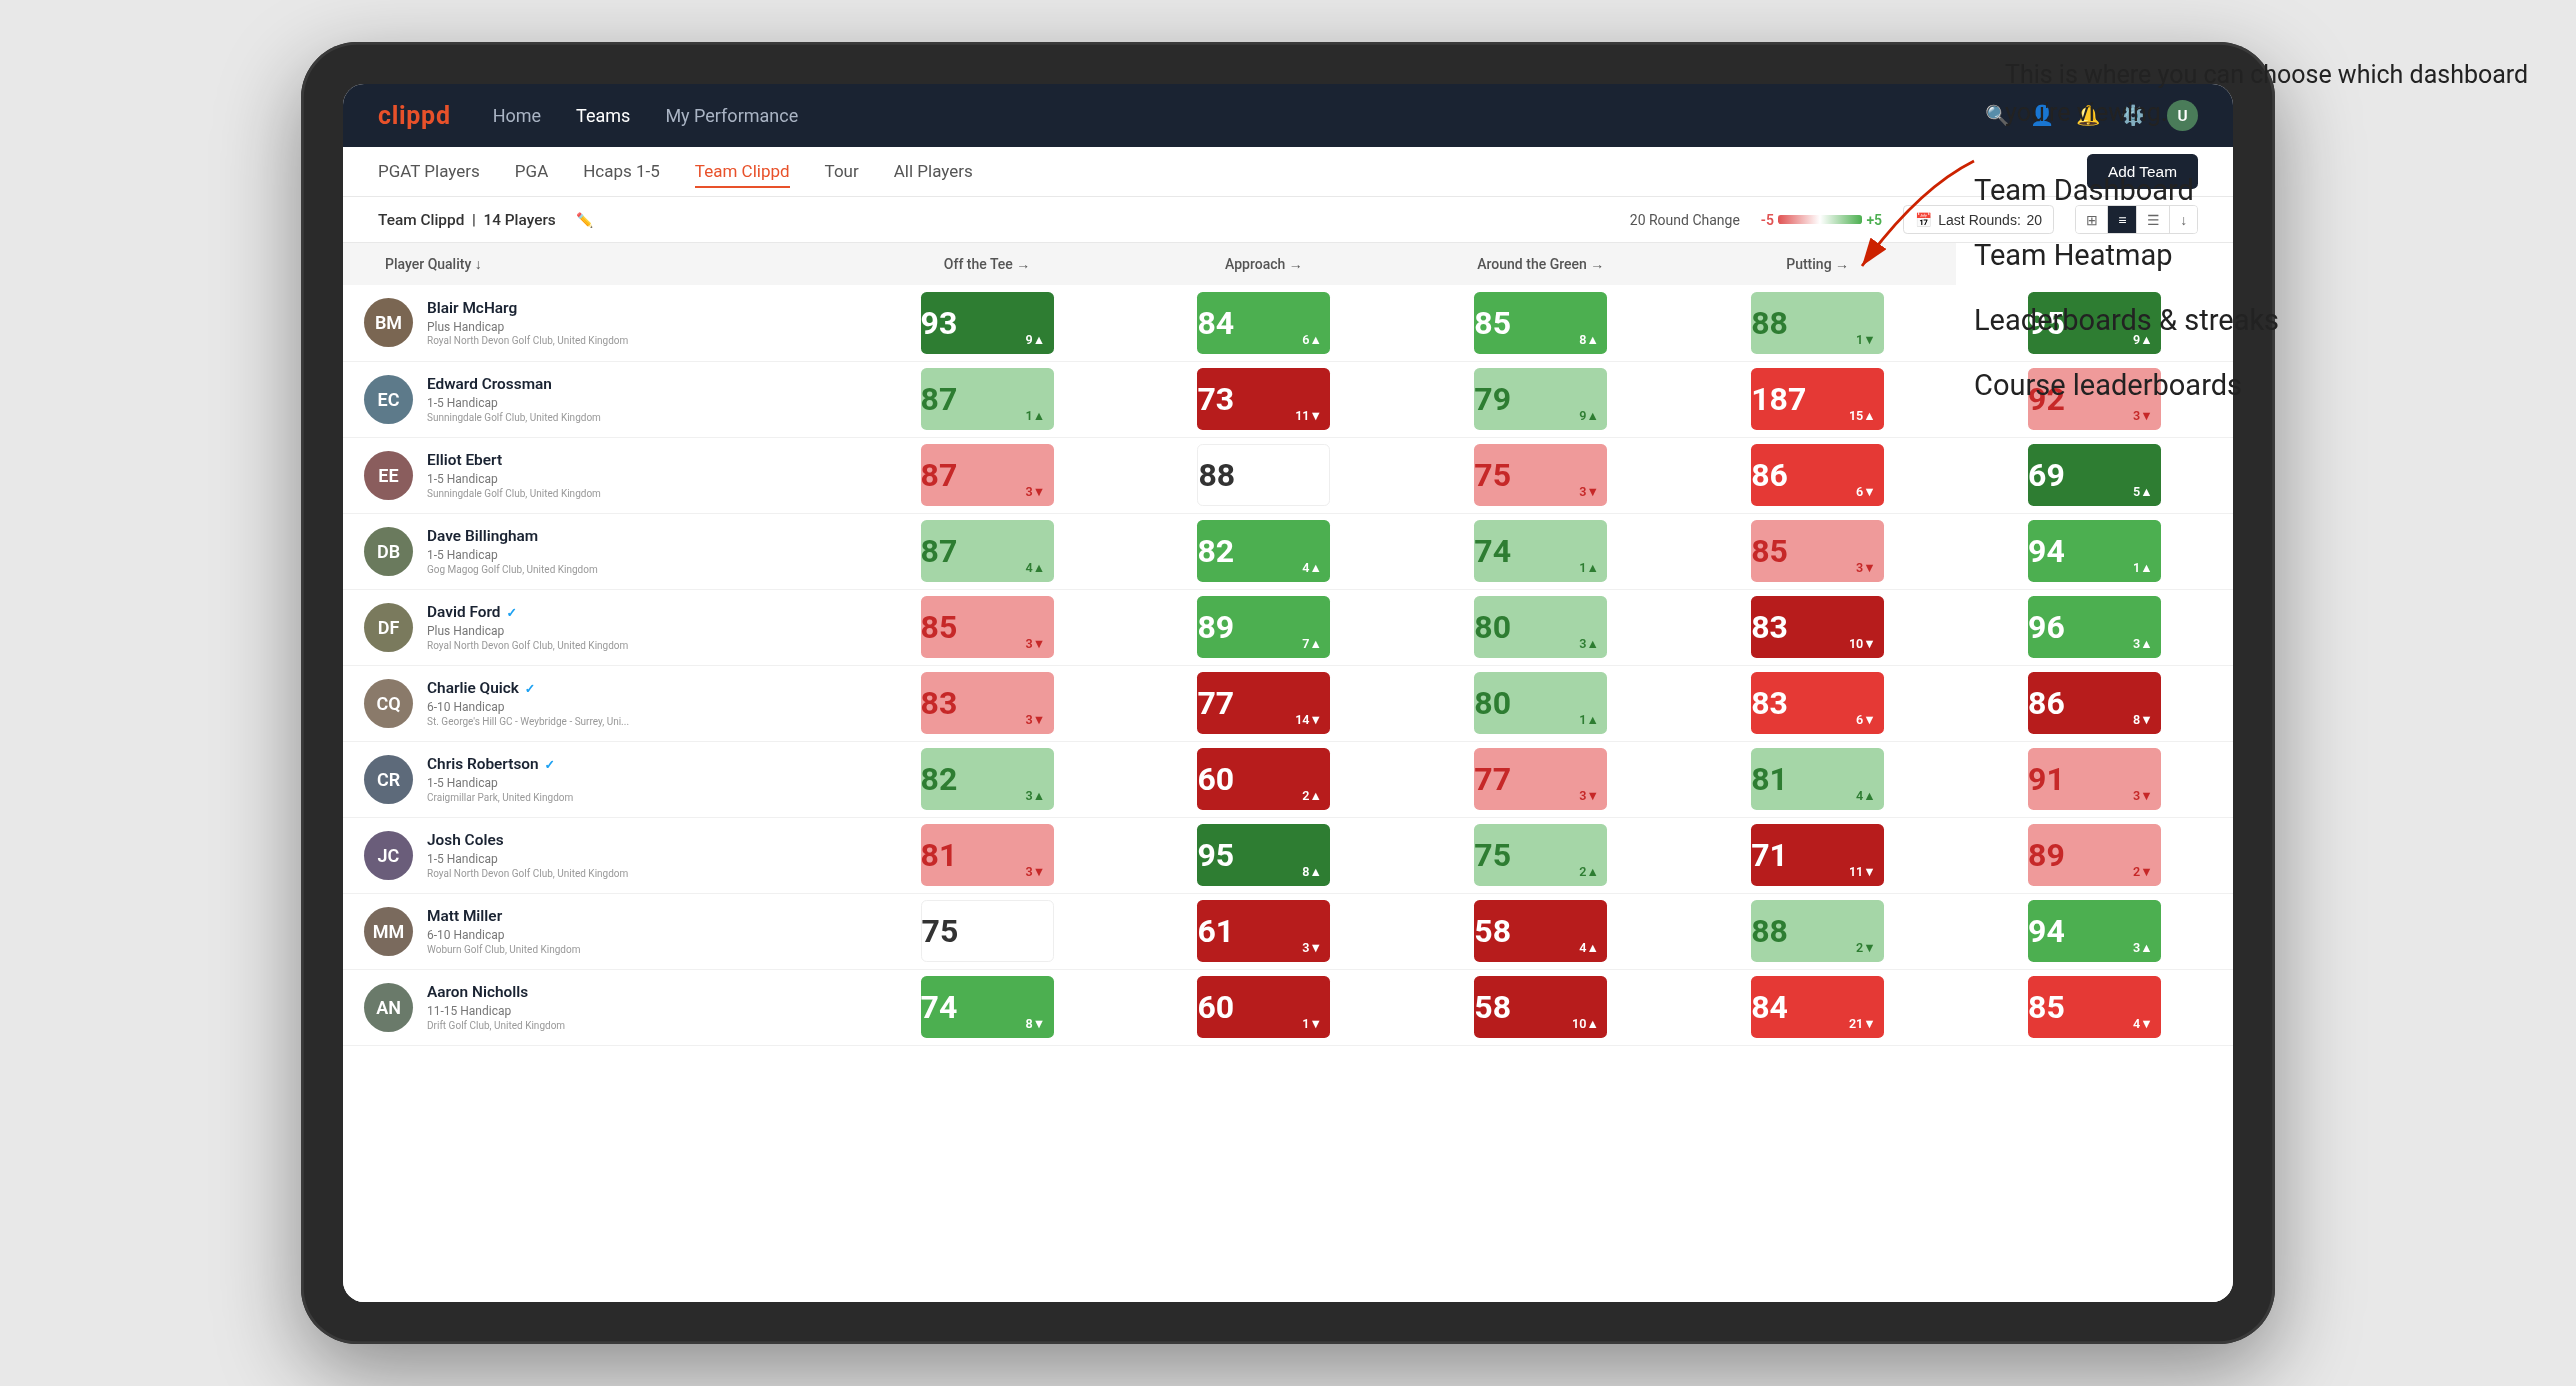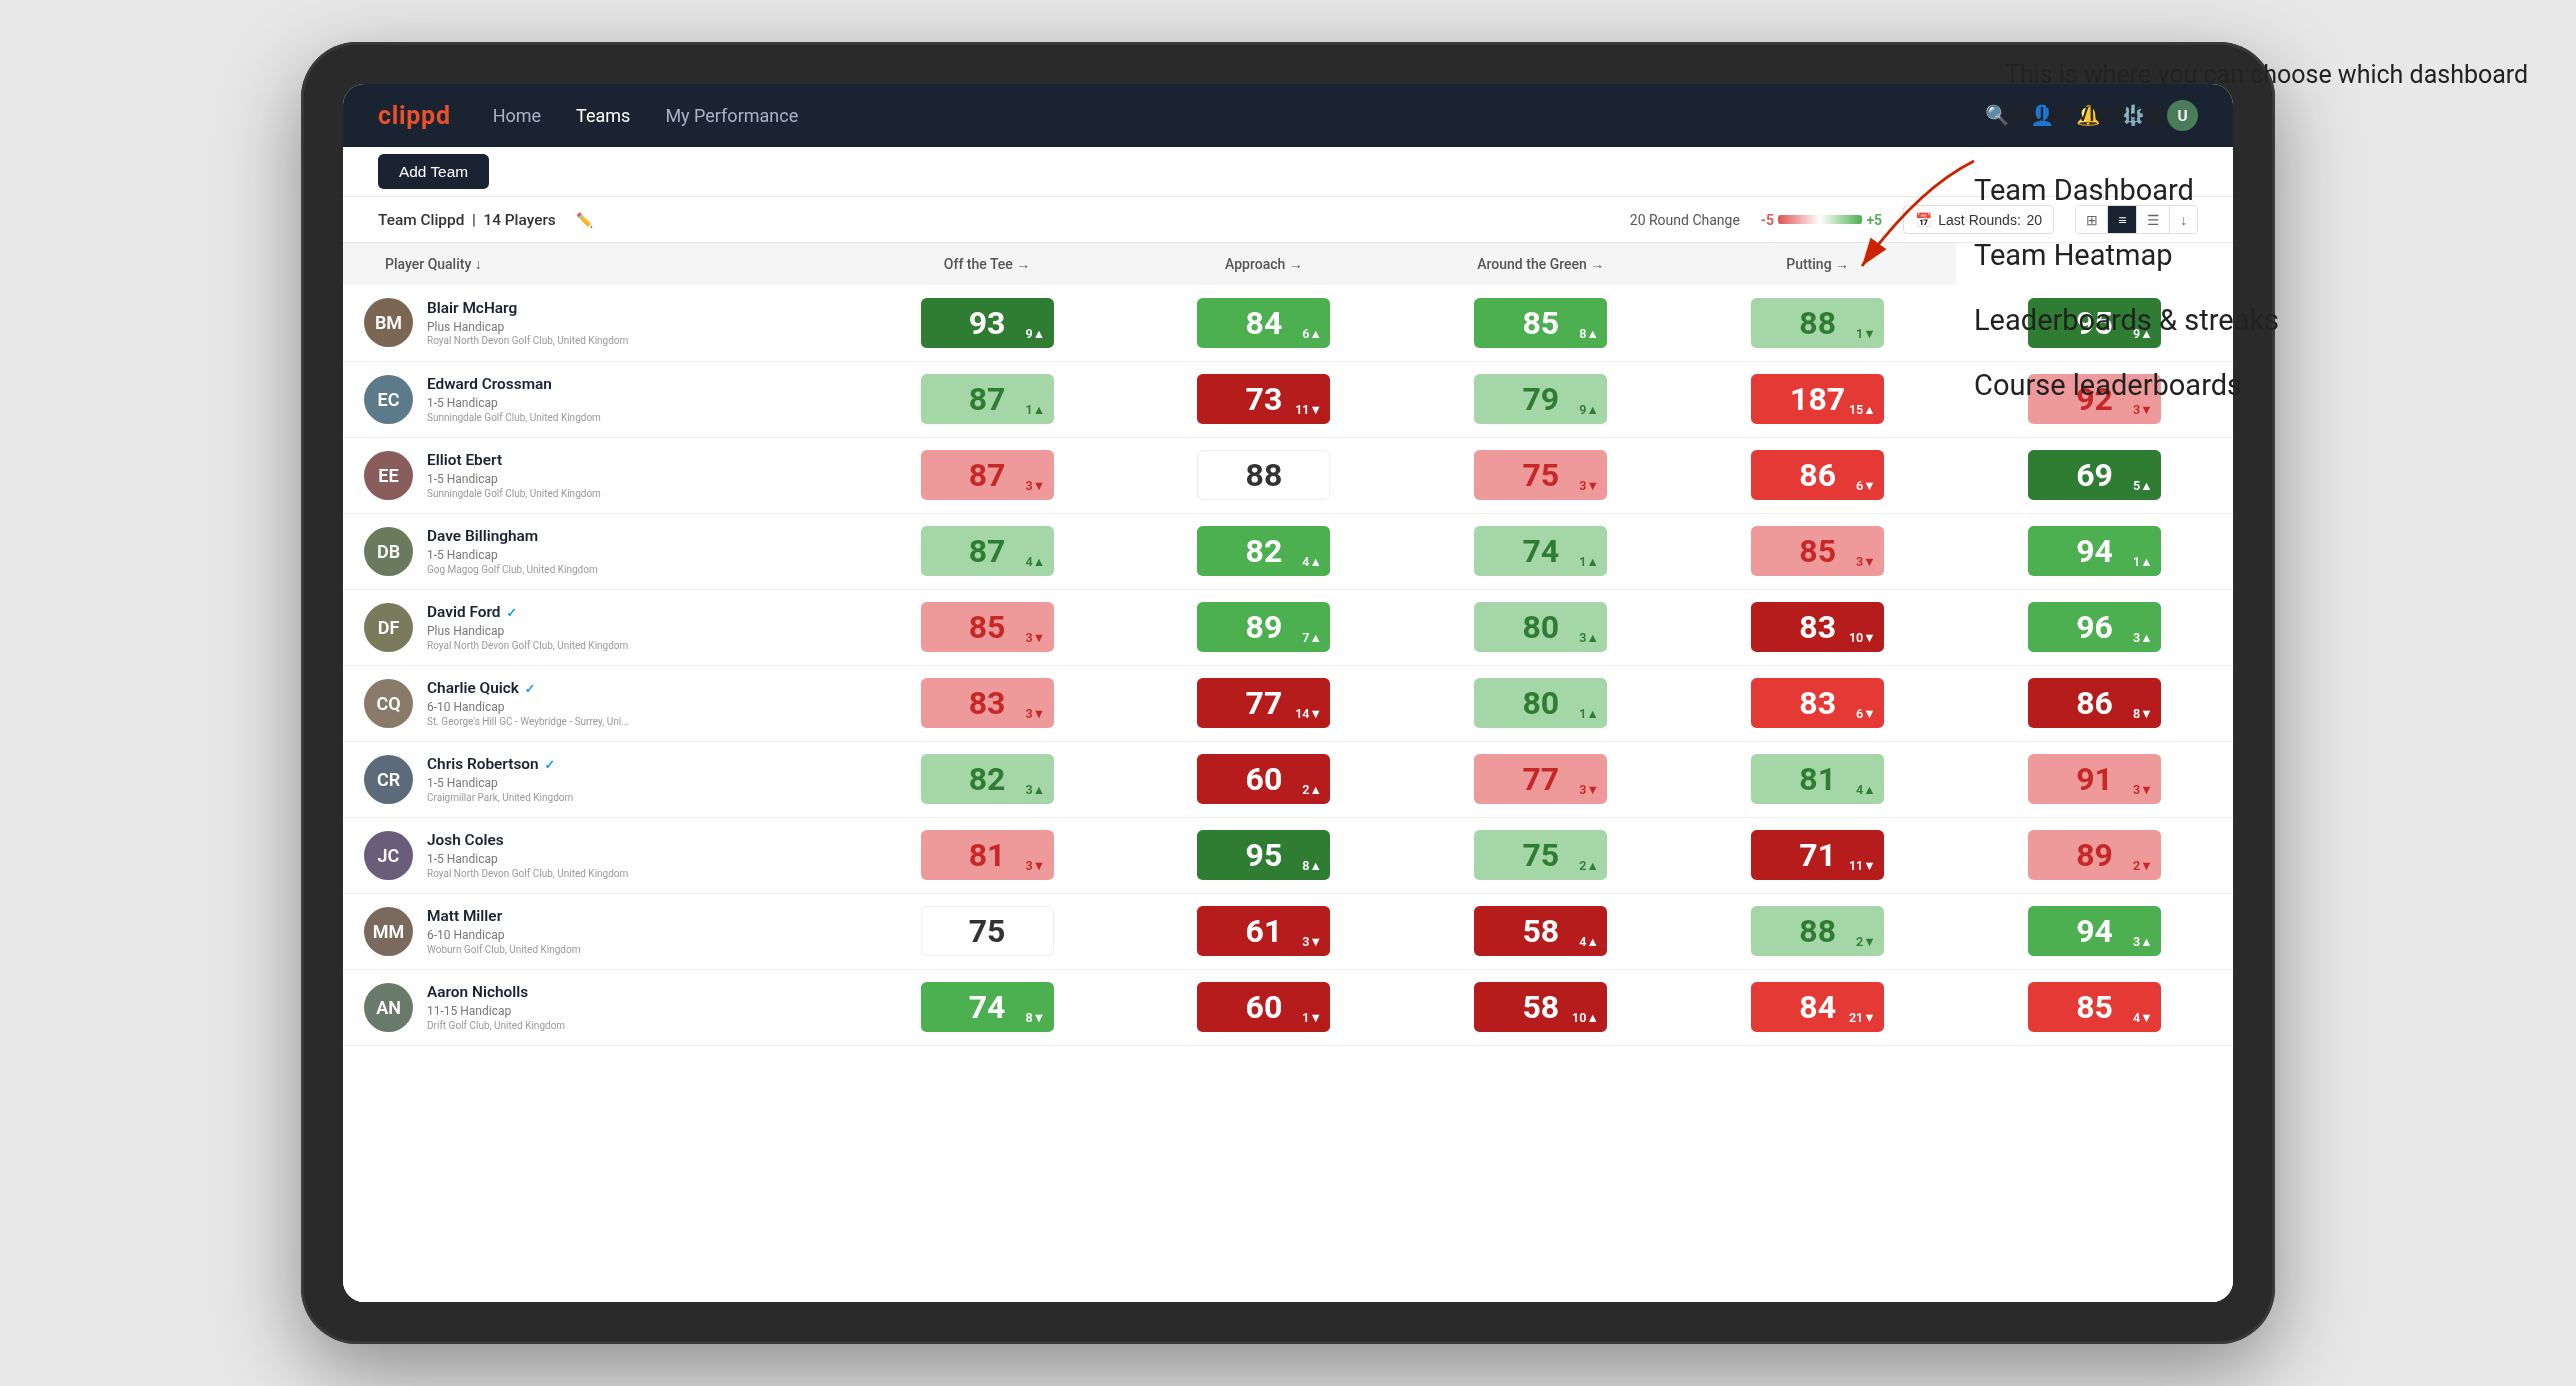--- a/index.html
+++ b/index.html
@@ -315,25 +315,24 @@
 
     
     .score-cell {
       text-align: center;
       width: 161px;
     }
 
     .score-box {
       margin: 5.6px auto;
       width: 133px;
-      height: 50px;
+      height: 62px;
       border-radius: 5.6px;
       display: flex;
       align-items: center;
-      justify-content: center;
       position: relative;
     }
 
     .score-main {
       font-size: 32px;
       font-weight: 700;
     }
 
     .score-change {
       position: absolute;
@@ -406,20 +405,28 @@
       <div class="navbar-actions">
         <span class="navbar-icon">🔍</span>
         <span class="navbar-icon">👤</span>
         <span class="navbar-icon">🔔</span>
         <span class="navbar-icon">⚙️</span>
         <div class="avatar-circle">U</div>
       </div>
     </nav>
 
     <div class="subnav">
+      <div class="subnav-items">
+        <span class="subnav-item">PGAT Players</span>
+        <span class="subnav-item">PGA</span>
+        <span class="subnav-item">Hcaps 1-5</span>
+        <span class="subnav-item active">Team Clippd</span>
+        <span class="subnav-item">Tour</span>
+        <span class="subnav-item">All Players</span>
+      </div>
       <button class="add-team-btn">Add Team</button>
     </div>
 
     <div class="filterbar">
       <span class="team-label">
         <span>Team Clippd</span>
         &nbsp;|&nbsp;
         <span>14 Players</span>
       </span>
       <span class="edit-icon">✏️</span>

